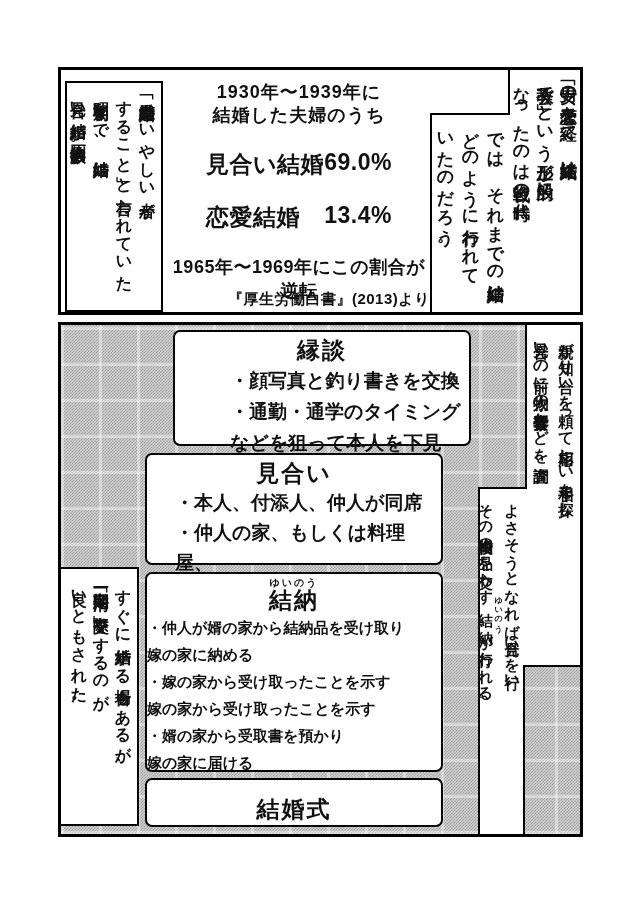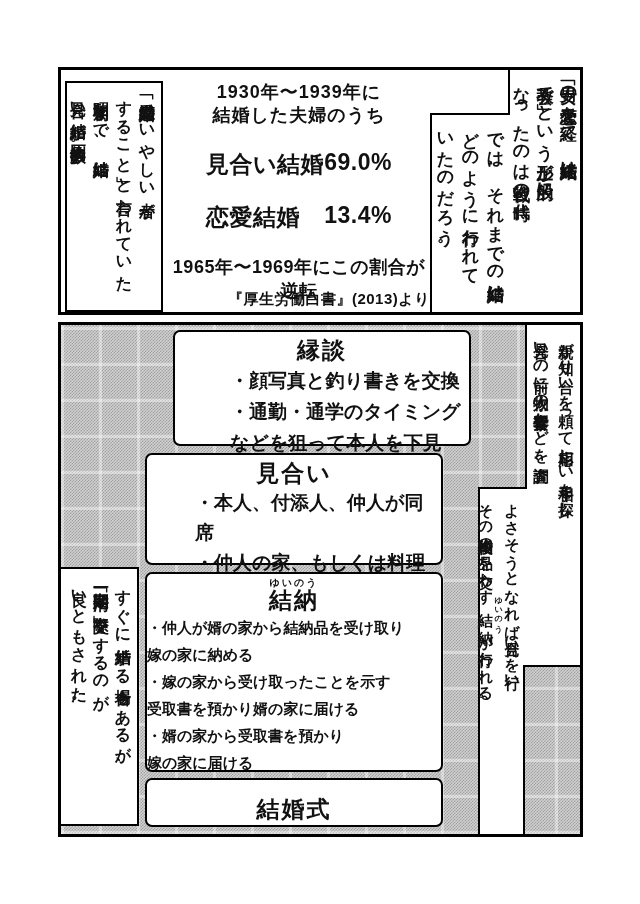--- a/index.html
+++ b/index.html
@@ -48,21 +48,21 @@
   .step-card{left:145px;width:298px;background:#fff;border:2px solid #000;border-radius:7px;text-align:center;}
   .card-endan{top:330px;height:116px;margin-left:28px;}
   .card-miai{top:453px;height:112px;}
   .card-yuinou{top:572px;height:200px;}
   .card-wedding{top:778px;height:49px;}
   .card-title{font-size:23px;font-weight:bold;letter-spacing:2px;margin-top:5px;line-height:26px;}
   .furigana{font-size:10px;font-weight:bold;letter-spacing:2px;line-height:10px;margin-top:4px;}
   .card-yuinou .card-title{margin-top:0;line-height:24px;}
   .card-lines{text-align:left;font-weight:bold;}
   .card-endan .card-lines{padding-left:55px;font-size:19px;line-height:31px;margin-top:2px;}
-  .card-miai  .card-lines{padding-left:48px;font-size:19px;line-height:30px;margin-top:2px;}
+  .card-miai  .card-lines{padding-left:28px;font-size:19px;line-height:30px;margin-top:2px;}
   .card-yuinou .card-lines{font-size:15px;line-height:27px;margin-top:2px;}
   .card-wedding .card-title{line-height:43px;margin-top:8px;}
 
   .note-box-bl{left:61px;top:567px;width:78px;height:259px;background:#fff;border:2px solid #000;border-left:none;}
   .v-left-bottom{left:64px;top:578px;width:70px;height:240px;font-size:16px;line-height:22px;letter-spacing:1px;}
 
   
   .r1{left:525px;top:325px;width:55px;height:342px;background:#fff;}
   .r2{left:478px;top:487px;width:47px;height:347px;background:#fff;}
   .s-b1{left:525px;top:322px;width:2px;height:167px;}
@@ -147,21 +147,21 @@
     </div>
   </div>
 
   <div class="abs step-card card-yuinou">
     <div class="furigana">ゆいのう</div>
     <div class="card-title">結納</div>
     <div class="card-lines">
       <div>・仲人が婿の家から結納品を受け取り</div>
       <div>嫁の家に納める</div>
       <div>・嫁の家から受け取ったことを示す</div>
-      <div>受取書を預かり婿の家に届ける</div>
+      <div>嫁の家から受け取ったことを示す</div>
       <div>・婿の家から受取書を預かり</div>
       <div>嫁の家に届ける</div>
     </div>
   </div>
 
   <div class="abs step-card card-wedding">
     <div class="card-title">結婚式</div>
   </div>
 
   <div class="abs note-box-bl"></div>

